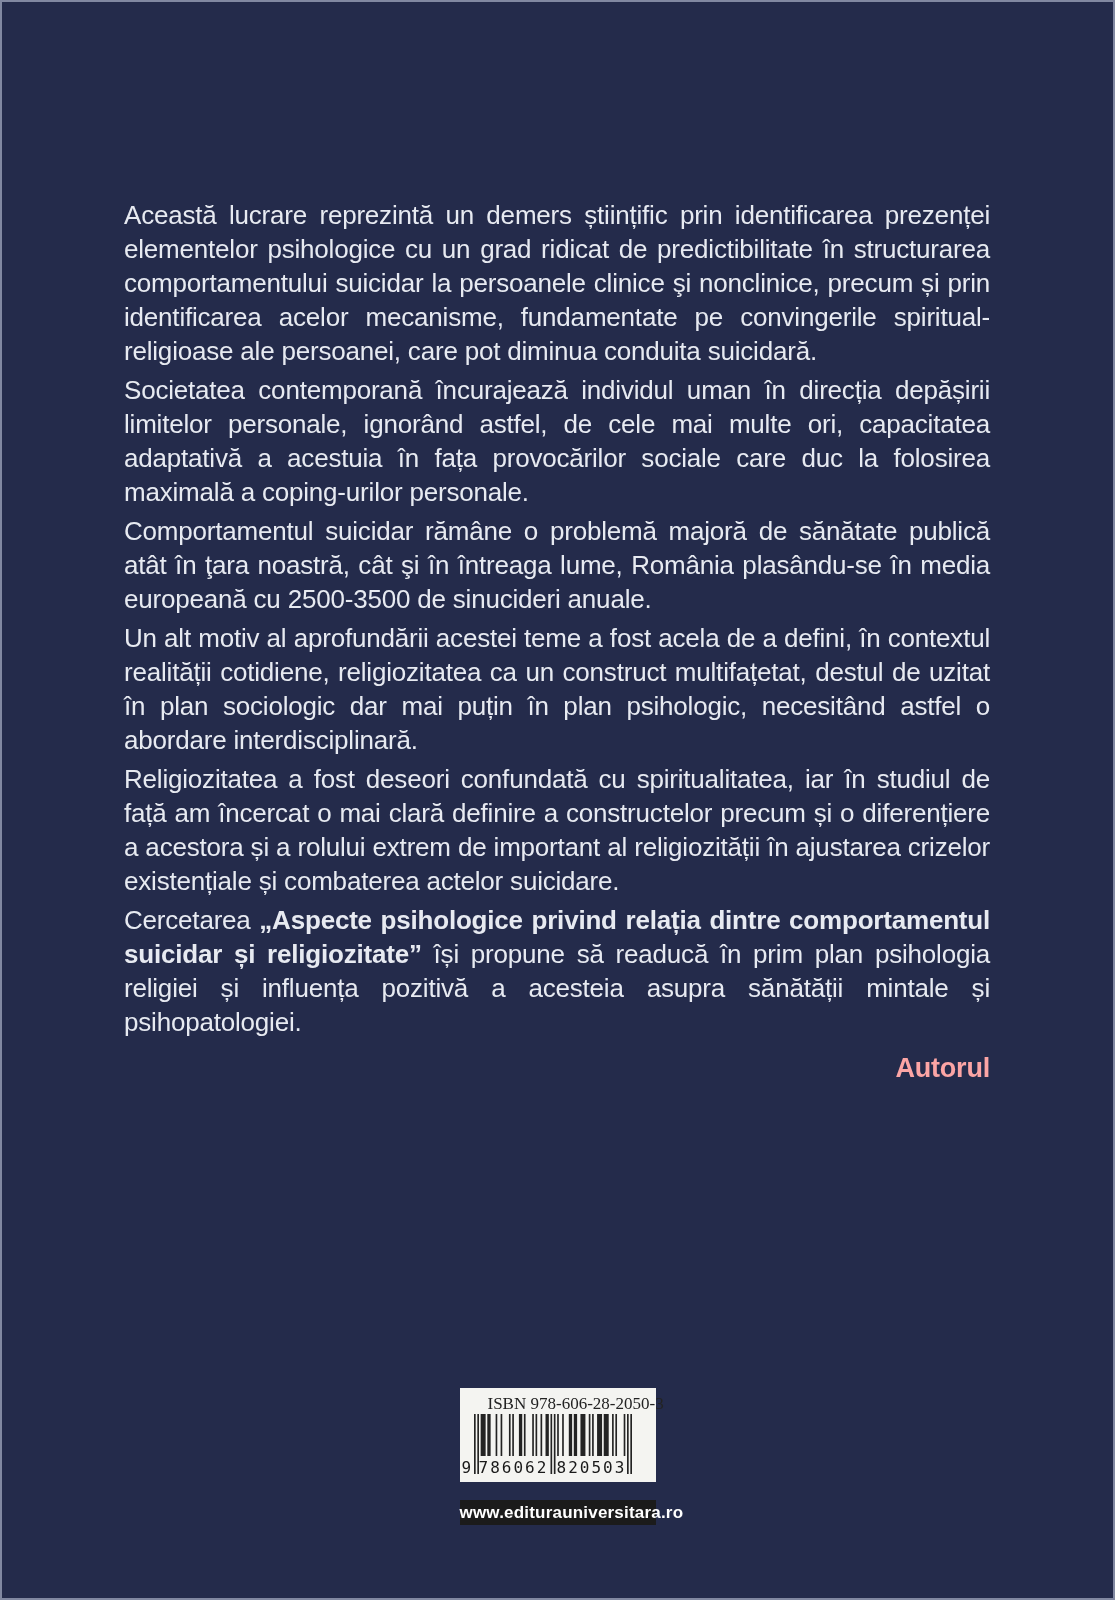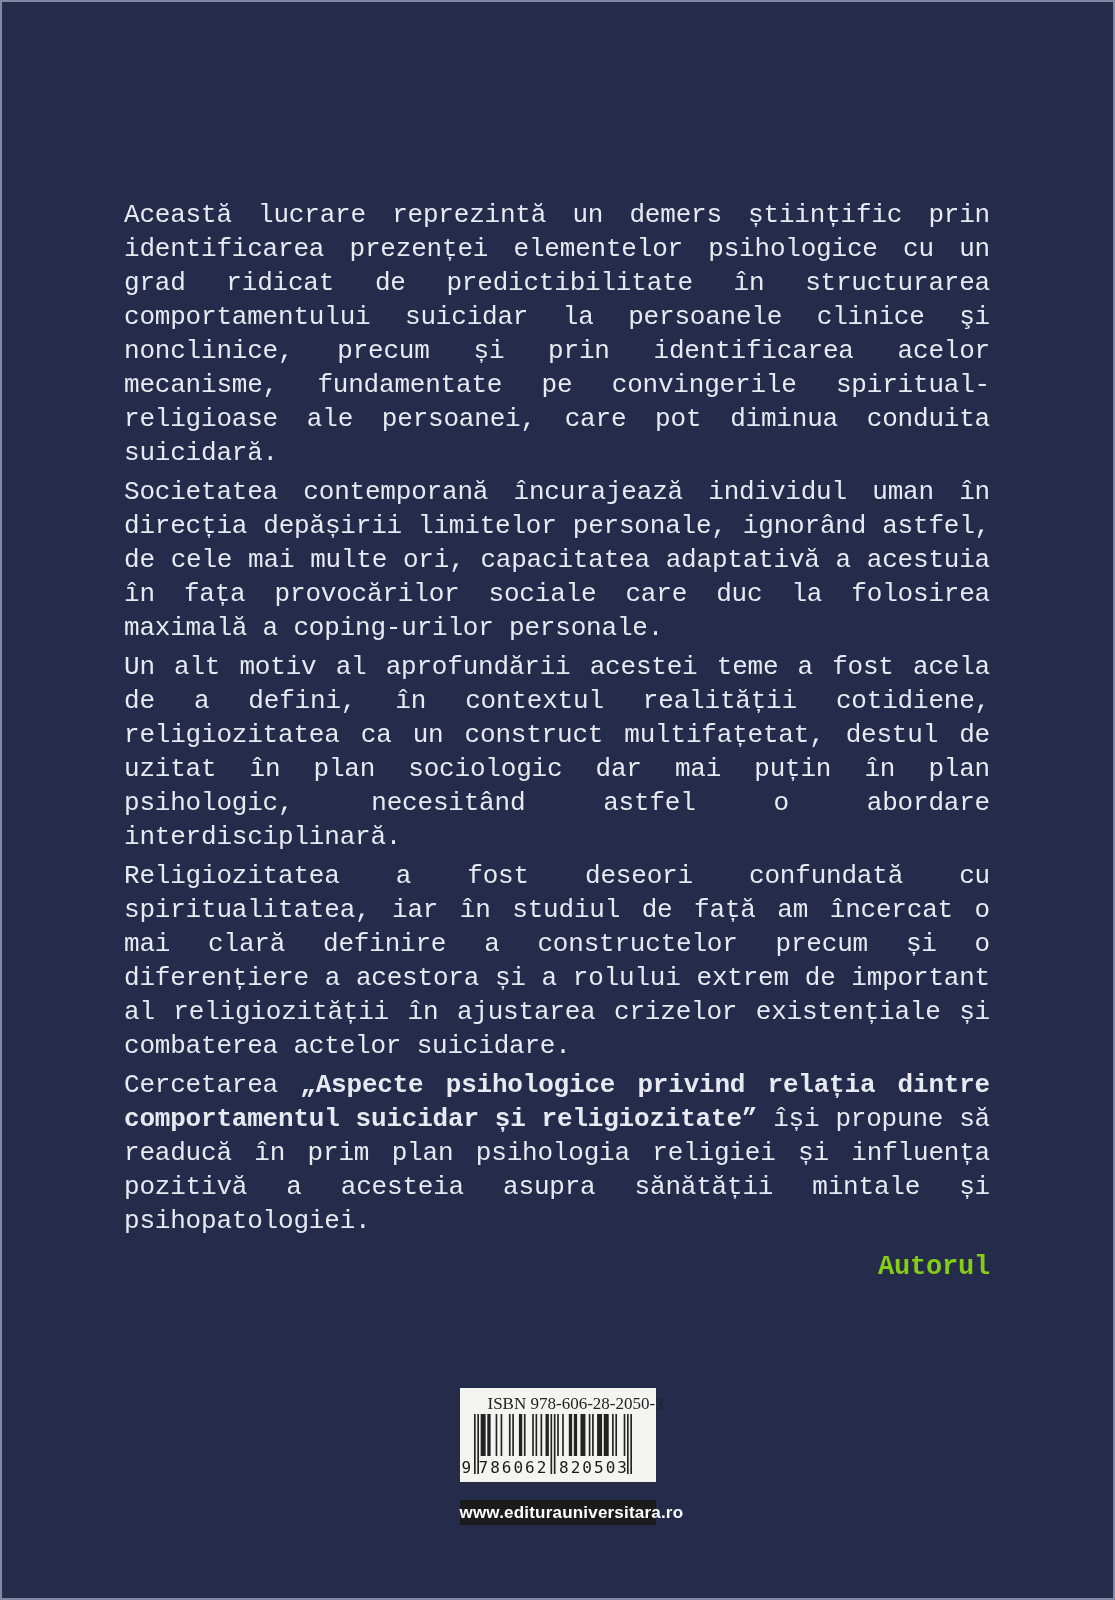--- a/index.html
+++ b/index.html
@@ -17,30 +17,29 @@
     border: 2px solid rgba(160,168,190,0.75);
   }
   .synopsis {
     position: absolute;
     left: 122px; top: 196px; width: 866px;
     color: #E7EAF1;
     font-size: 26px;
     line-height: 34px;
     text-align: justify;
     letter-spacing: -0.2px;
-    font-family: Liberation Mono, monospace;
   }
   .synopsis p { margin: 0 0 5px 0; }
   .bold-title { font-weight: bold; }
   .signature {
     text-align: right;
     font-weight: bold;
     font-size: 27px;
     margin-top: 12px;
-    color: #84cc16;
+    color: #fca5a5;
   }
   .footer-block {
     position: absolute;
     top: 1386px;
     left: 50%;
     transform: translateX(-50%);
     width: 196px;
   }
   .isbn-box {
     background: #F4F4F1;
@@ -72,41 +71,42 @@
   .bc-digit, .bc-digits {
     position: absolute;
     bottom: 1px;
     font-family: "DejaVu Sans Mono", monospace;
     font-size: 16px;
     color: #1A1A1A;
     line-height: 18px;
   }
   .bc-first { left: 2px; }
   .bc-left  { left: 19px; width: 69px; text-align: center; letter-spacing: 2px; }
-  .bc-right { left: 97px; width: 75px; text-align: center; letter-spacing: 2px; }
+  .bc-right { left: 97px; width: 52px; text-align: center; letter-spacing: 2px; }
   .website-bar {
     margin-top: 18px;
     background: #1B1B1B;
     height: 25px;
     line-height: 25px;
     text-align: center;
     color: #FFFFFF;
     font-weight: bold;
     font-size: 17px;
     letter-spacing: 0.2px;
   }
 </style>
 </head>
 <body style="background: rgb(36, 43, 75);">
 
 <div class="cover" style="background: rgb(36, 43, 75);">
 
   <div class="synopsis" style="color: rgb(231, 234, 241);">
     <p>Această lucrare reprezintă un demers științific prin identificarea prezenței elementelor psihologice cu un grad ridicat de predictibilitate în structurarea comportamentului suicidar la persoanele clinice şi nonclinice, precum și prin identificarea acelor mecanisme, fundamentate pe convingerile spiritual-religioase ale persoanei, care pot diminua conduita suicidară.</p>
     <p>Societatea contemporană încurajează individul uman în direcția depășirii limitelor personale, ignorând astfel, de cele mai multe ori, capacitatea adaptativă a acestuia în fața provocărilor sociale care duc la folosirea maximală a coping-urilor personale.</p>
+    <p>Comportamentul suicidar rămâne o problemă majoră de sănătate publică atât în ţara noastră, cât şi în întreaga lume, România plasându-se în media europeană cu 2500-3500 de sinucideri anuale.</p>
     <p>Un alt motiv al aprofundării acestei teme a fost acela de a defini, în contextul realității cotidiene, religiozitatea ca un construct multifațetat, destul de uzitat în plan sociologic dar mai puțin în plan psihologic, necesitând astfel o abordare interdisciplinară.</p>
     <p>Religiozitatea a fost deseori confundată cu spiritualitatea, iar în studiul de față am încercat o mai clară definire a constructelor precum și o diferențiere a acestora și a rolului extrem de important al religiozității în ajustarea crizelor existențiale și combaterea actelor suicidare.</p>
     <p><span>Cercetarea </span><span class="bold-title">„Aspecte psihologice privind relația dintre comportamentul suicidar și religiozitate”</span><span> își propune să readucă în prim plan psihologia religiei și influența pozitivă a acesteia asupra sănătății mintale și psihopatologiei.</span></p>
     <div class="signature">Autorul</div>
   </div>
 
   <div class="footer-block">
     <div class="isbn-box" style="background: rgb(244, 244, 241);">
       <div class="isbn-text">ISBN 978-606-28-2050-3</div>
       <div class="barcode">

